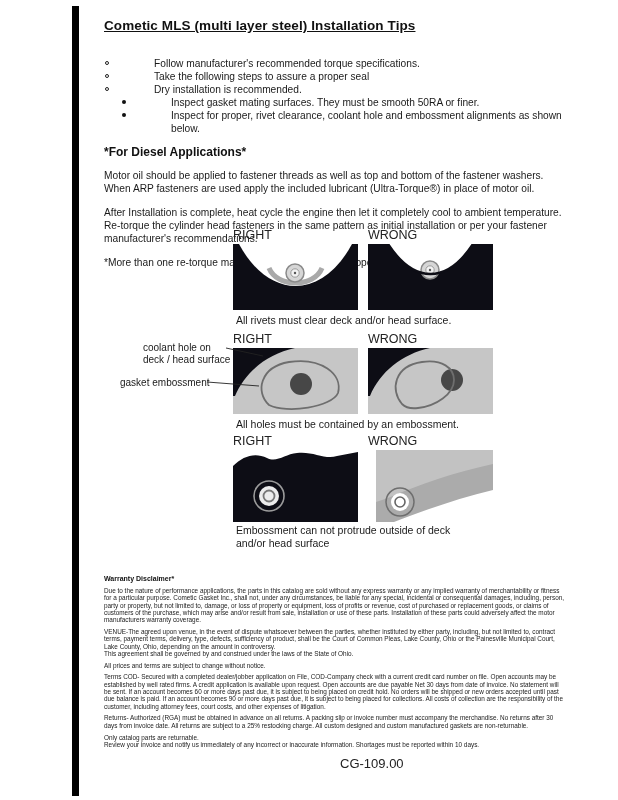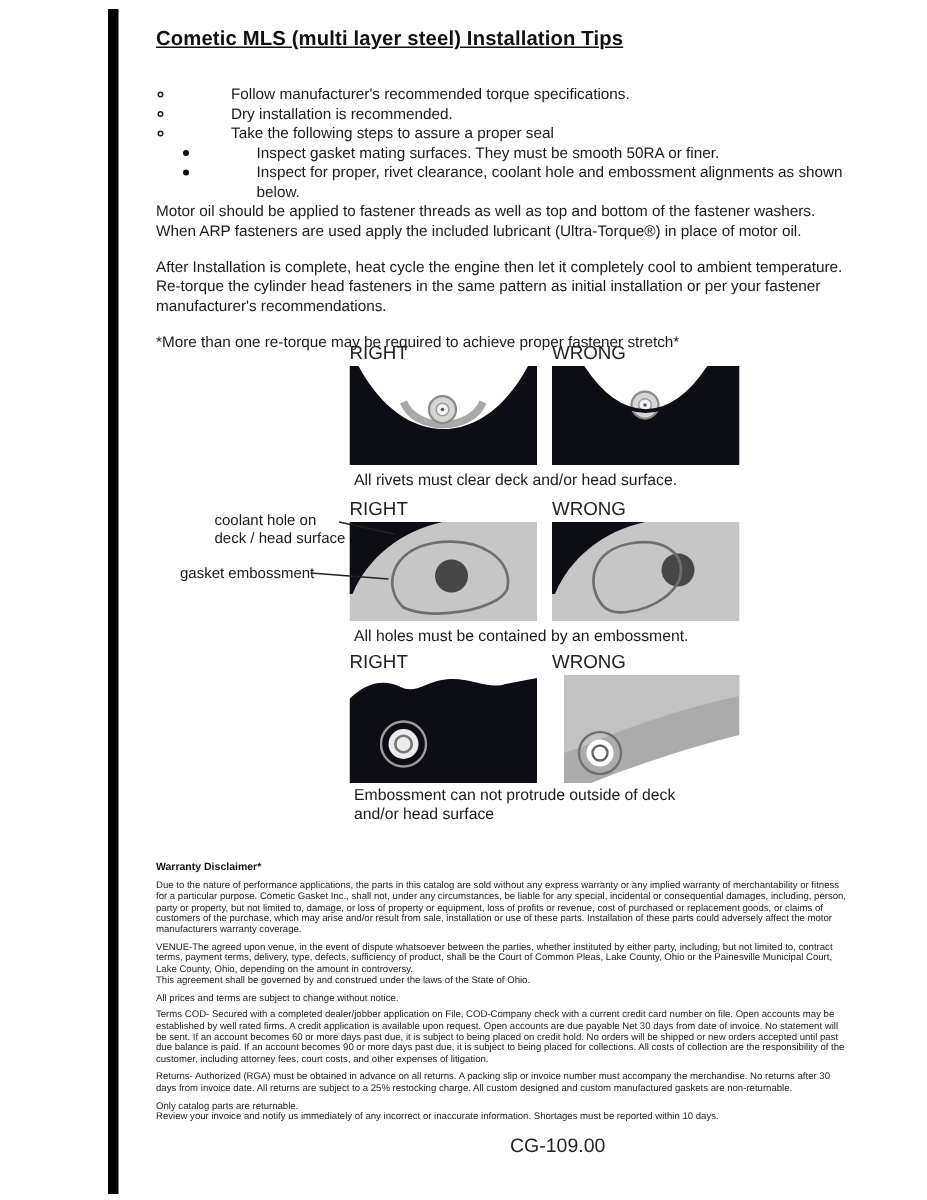--- a/index.html
+++ b/index.html
@@ -47,36 +47,37 @@
   <div class="content">
     <h1 class="title">Cometic MLS (multi layer steel) Installation Tips</h1>
 
     <div>
       <div class="bullet">
         <span class="b-marker"></span>
         <span>Follow manufacturer's recommended torque specifications.</span>
       </div>
       <div class="bullet">
         <span class="b-marker"></span>
-        <span>Dry installation is recommended.</span>
+        <span>Take the following steps to assure a proper seal</span>
       </div>
       <div class="bullet">
         <span class="b-marker"></span>
-        <span>Take the following steps to assure a proper seal</span>
+        <span>Dry installation is recommended.</span>
       </div>
       <div class="bullet">
         <span class="sb-marker"></span>
         <span>Inspect gasket mating surfaces.  They must be smooth 50RA or finer.</span>
       </div>
       <div class="bullet">
         <span class="sb-marker"></span>
         <span>Inspect for proper, rivet clearance, coolant hole and embossment alignments as shown below.</span>
       </div>
     </div>
 
+    <div class="diesel-heading">*For Diesel Applications*</div>
     <p class="para">Motor oil should be applied to fastener threads as well as top and bottom of the fastener washers. When ARP fasteners are used apply the included lubricant (Ultra-Torque®) in place of motor oil.</p>
     <p class="para">After Installation is complete, heat cycle the engine then let it completely cool to ambient temperature. Re-torque the cylinder head fasteners in the same pattern as initial installation or per your fastener manufacturer's recommendations.</p>
     <p class="para note">*More than one re-torque may be required to achieve proper fastener stretch*</p>
   </div>
 
   <div class="diagrams">
 
     <div class="dg-headers" style="top:2px">
       <span>RIGHT</span>
       <span>WRONG</span>

